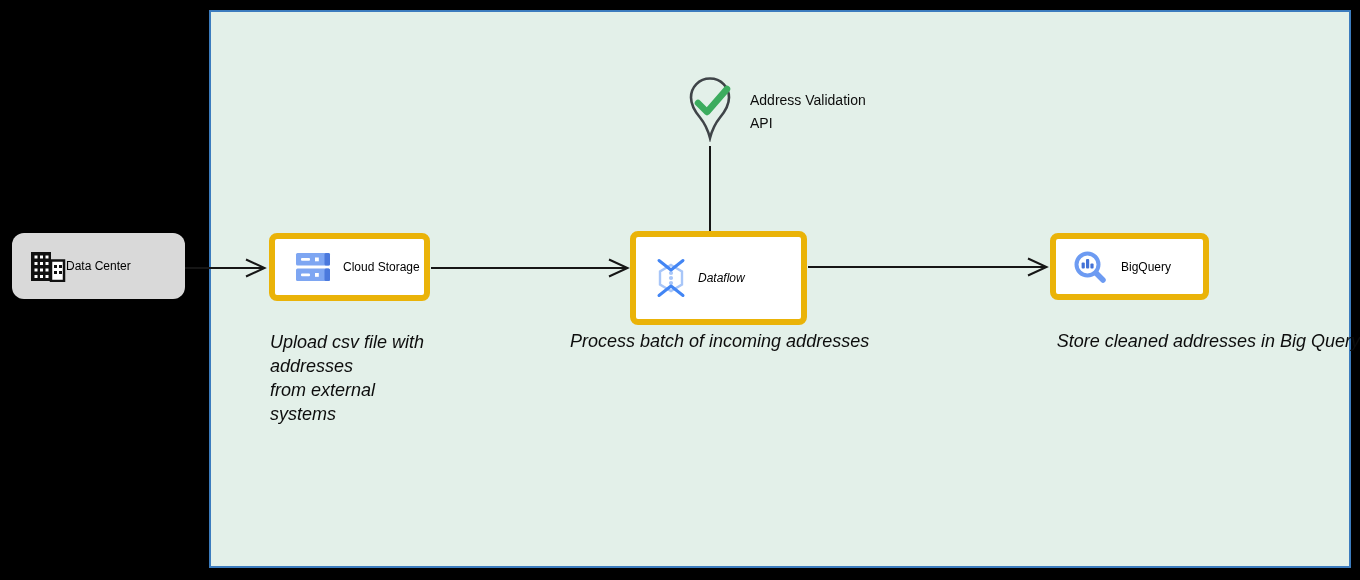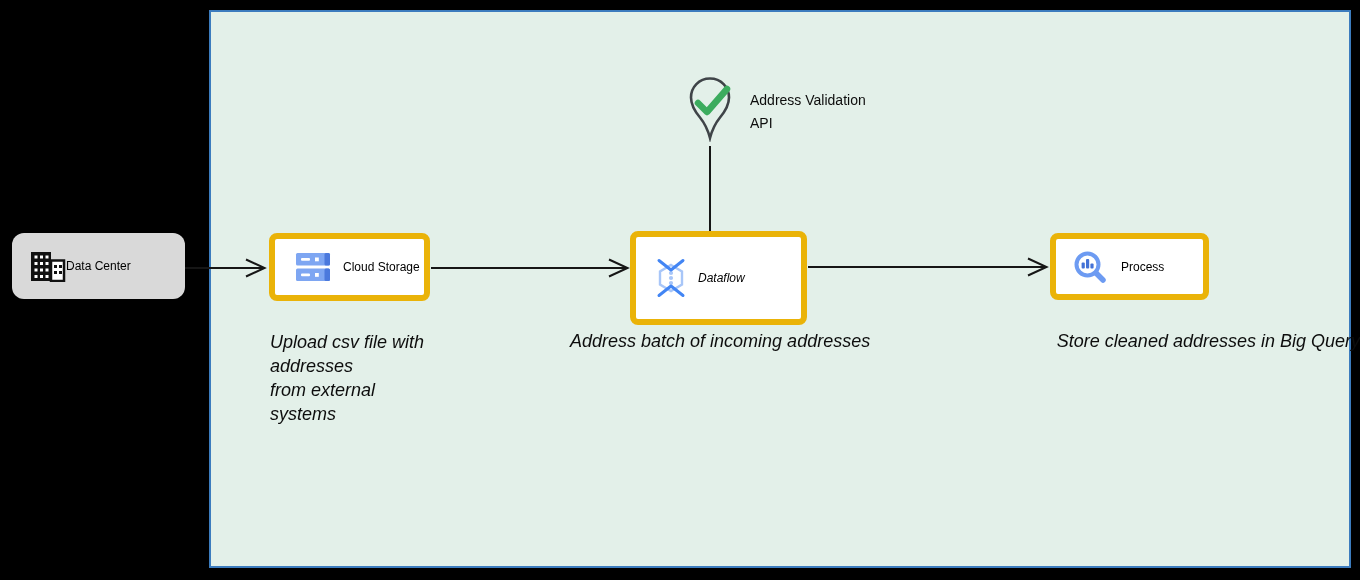--- a/index.html
+++ b/index.html
@@ -122,28 +122,28 @@
 <div class="node" id="node-bigquery">
   <svg class="icon" width="36" height="36" viewBox="0 0 36 36">
     <line x1="23.5" y1="23.5" x2="31" y2="31" stroke="#6d9bf2" stroke-width="5.5" stroke-linecap="round"></line>
     <circle cx="15.5" cy="15.5" r="11" fill="#fff" stroke="#6d9bf2" stroke-width="4"></circle>
     <g fill="#4472d6">
       <rect x="9.6" y="13.5" width="3.2" height="6" rx="1"></rect>
       <rect x="14" y="10" width="3.2" height="9.5" rx="1"></rect>
       <rect x="18.4" y="14.5" width="3.2" height="5" rx="1"></rect>
     </g>
   </svg>
-  <span class="label">Process</span>
+  <span class="label">BigQuery</span>
 </div>
 
 <svg class="pin" width="48" height="66" viewBox="0 0 48 66">
   <path d="M24,2.5 C13,2.5 5,11 5,21.5 C5,29 9,35.5 14,41.5 C17.5,45.8 21,50.5 24,62 C27,50.5 30.5,45.8 34,41.5 C39,35.5 43,29 43,21.5 C43,11 35,2.5 24,2.5 Z" fill="none" stroke="#3f4448" stroke-width="2.6"></path>
   <path d="M12,27 L21,36 L41,13" fill="none" stroke="#3cac5e" stroke-width="6.5" stroke-linecap="round" stroke-linejoin="round"></path>
 </svg>
 <div class="api-label">Address Validation
 API</div>
 
 <div class="caption" id="caption-cloud-storage">Upload csv file with
 addresses
 from external
 systems</div>
-<div class="caption" id="caption-dataflow">Address batch of incoming addresses</div>
+<div class="caption" id="caption-dataflow">Process batch of incoming addresses</div>
 <div class="caption" id="caption-bigquery">Store cleaned addresses in Big Query</div>
 
 </body></html>

